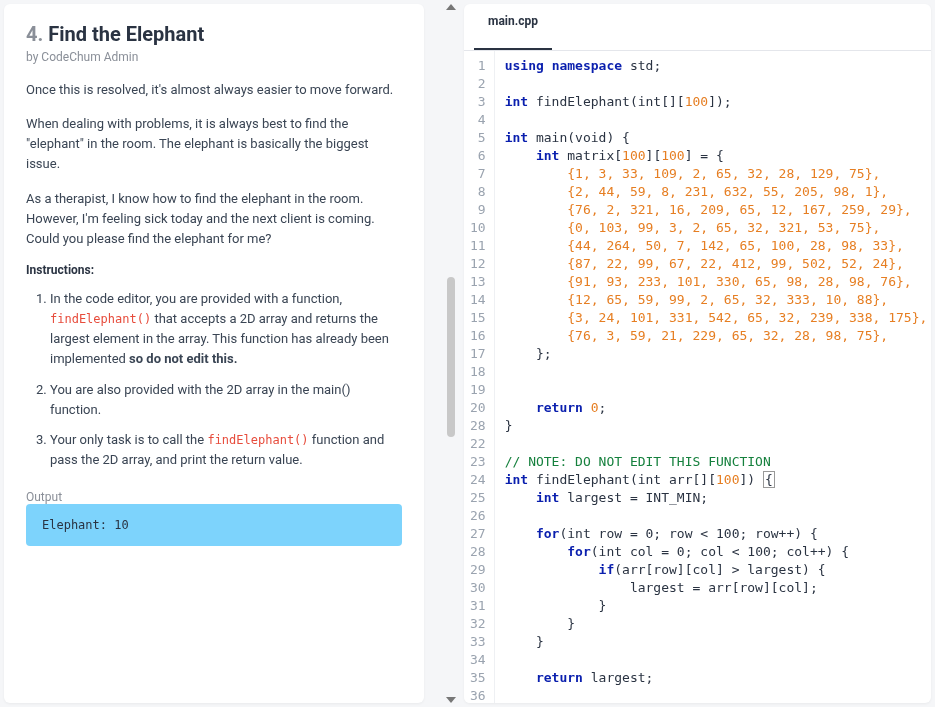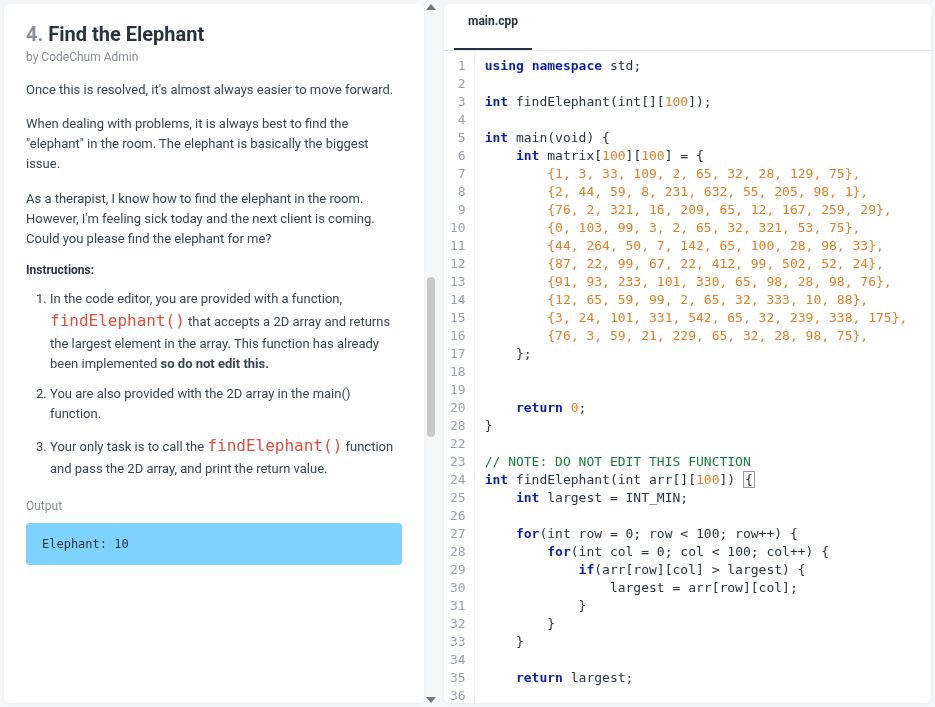--- a/index.html
+++ b/index.html
@@ -14,21 +14,21 @@
   .left-panel {
     width: 420px;
     background: #fff;
     border-radius: 6px;
     margin: 4px 0 4px 4px;
     padding: 18px 22px;
     overflow-y: auto;
     box-shadow: 0 1px 3px rgba(0,0,0,0.05);
     position: relative;
   }
-  .scrollbar-host { position: relative; display: flex; flex-direction: column; }
+  .scrollbar-host { position: relative; display: flex; flex-direction: column; gap: 20px; }
   .scroll-track {
     width: 14px;
     background: #f5f6f8;
     display: flex; flex-direction: column; align-items: center;
     padding: 4px 0;
   }
   .scroll-arrow {
     width: 0; height: 0;
     border-left: 5px solid transparent;
     border-right: 5px solid transparent;
@@ -39,23 +39,23 @@
     width: 8px; background: #c8c8c8; border-radius: 4px;
     height: 160px; margin-top: 6px;
   }
   .problem-title { color: #2a3342; font-weight: 700; font-size: 20px; margin-bottom: 4px; }
   .problem-number { color: #8a8f98; font-weight: 700; font-size: 20px; }
   .author { color: #8a8f98; font-size: 12px; margin-bottom: 16px; }
   .desc p { color: #3a4554; font-size: 13px; line-height: 1.55; margin-bottom: 14px; }
   .section-head { color: #2a3342; font-weight: 700; font-size: 12px; margin: 6px 0 12px; }
   ol.instructions { color: #3a4554; font-size: 13px; line-height: 1.55; padding-left: 24px; }
   ol.instructions li { margin-bottom: 10px; }
-  .code-inline { font-family: "Consolas", monospace; color: #e74c3c; font-size: 16px; }
+  .code-inline { font-family: "Consolas", monospace; color: #e74c3c; font-size: 12px; }
   strong { font-weight: 700; }
-  .output-label { color: #8a8f98; font-size: 12px; margin-top: 20px; margin-bottom: 10px; }
+  .output-label { color: #8a8f98; font-size: 12px; margin-top: 20px; }
   .output-box {
     background: #7dd3fc; border-radius: 4px; padding: 14px 16px;
     font-family: "Consolas", monospace; font-size: 12px; color: #2a3342;
   }
   .right-panel {
     flex: 1;
     background: #fff;
     margin: 4px 4px 4px 6px;
     border-radius: 6px;
     display: flex; flex-direction: column;

